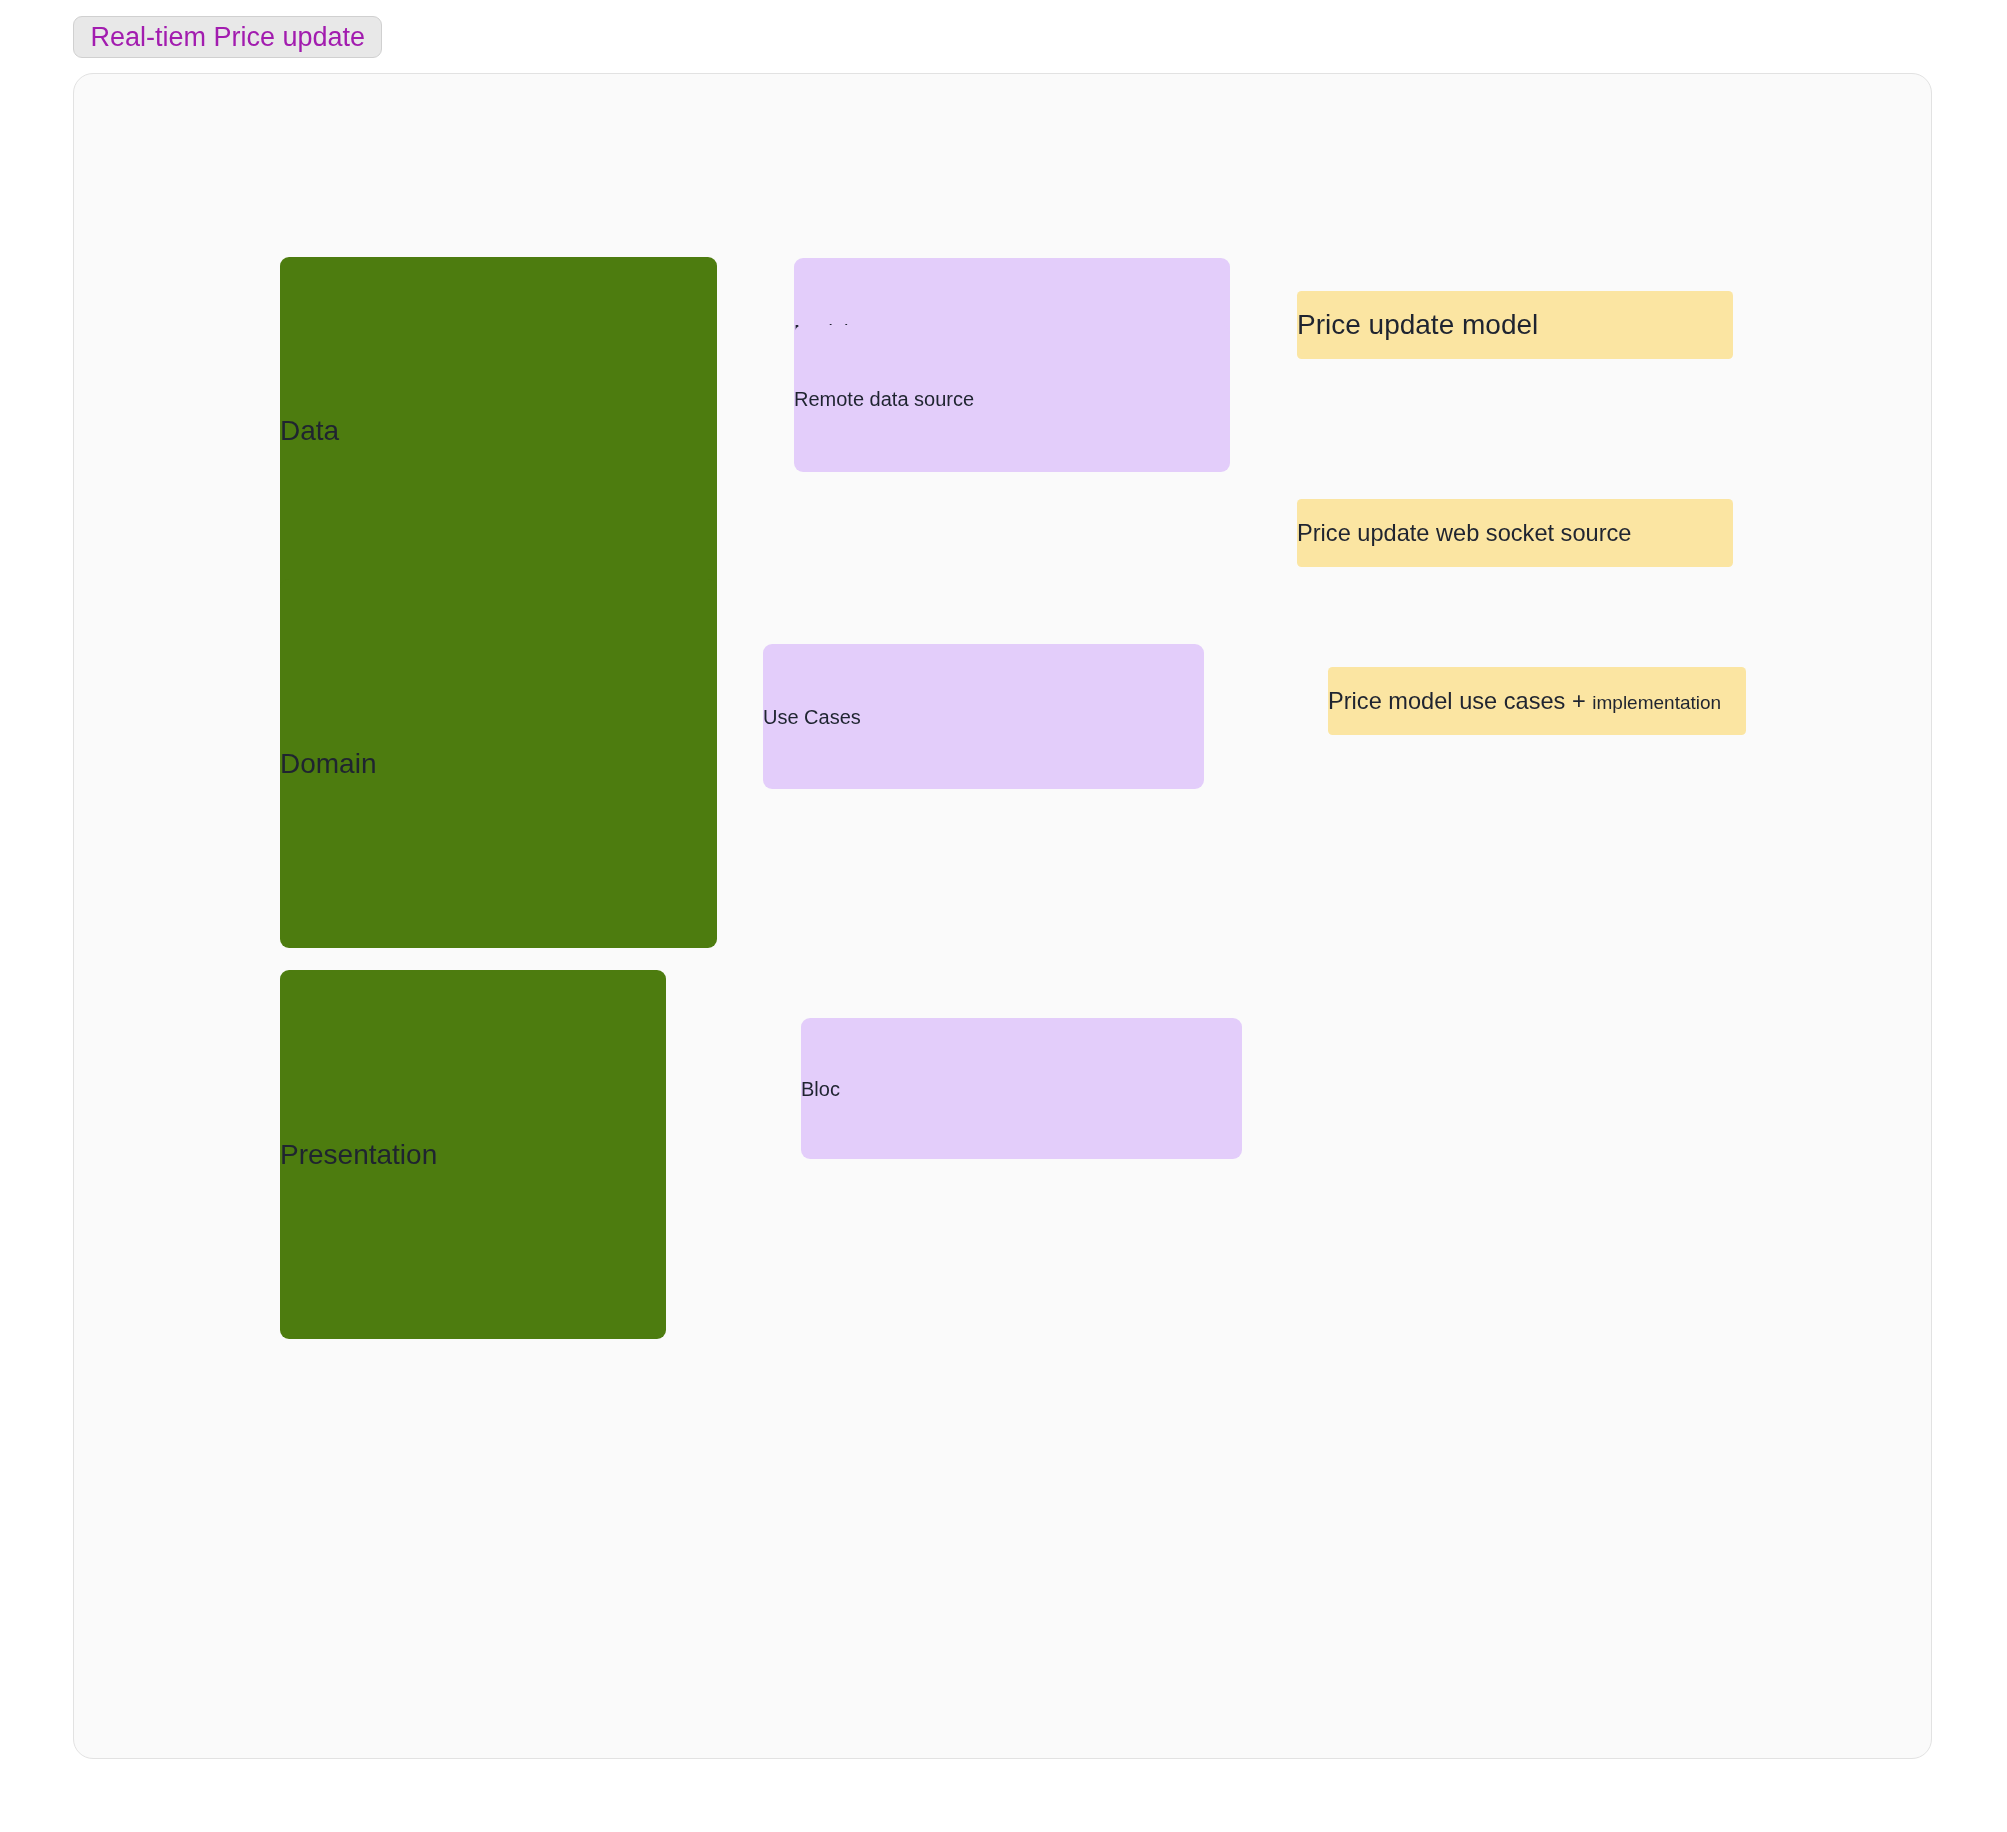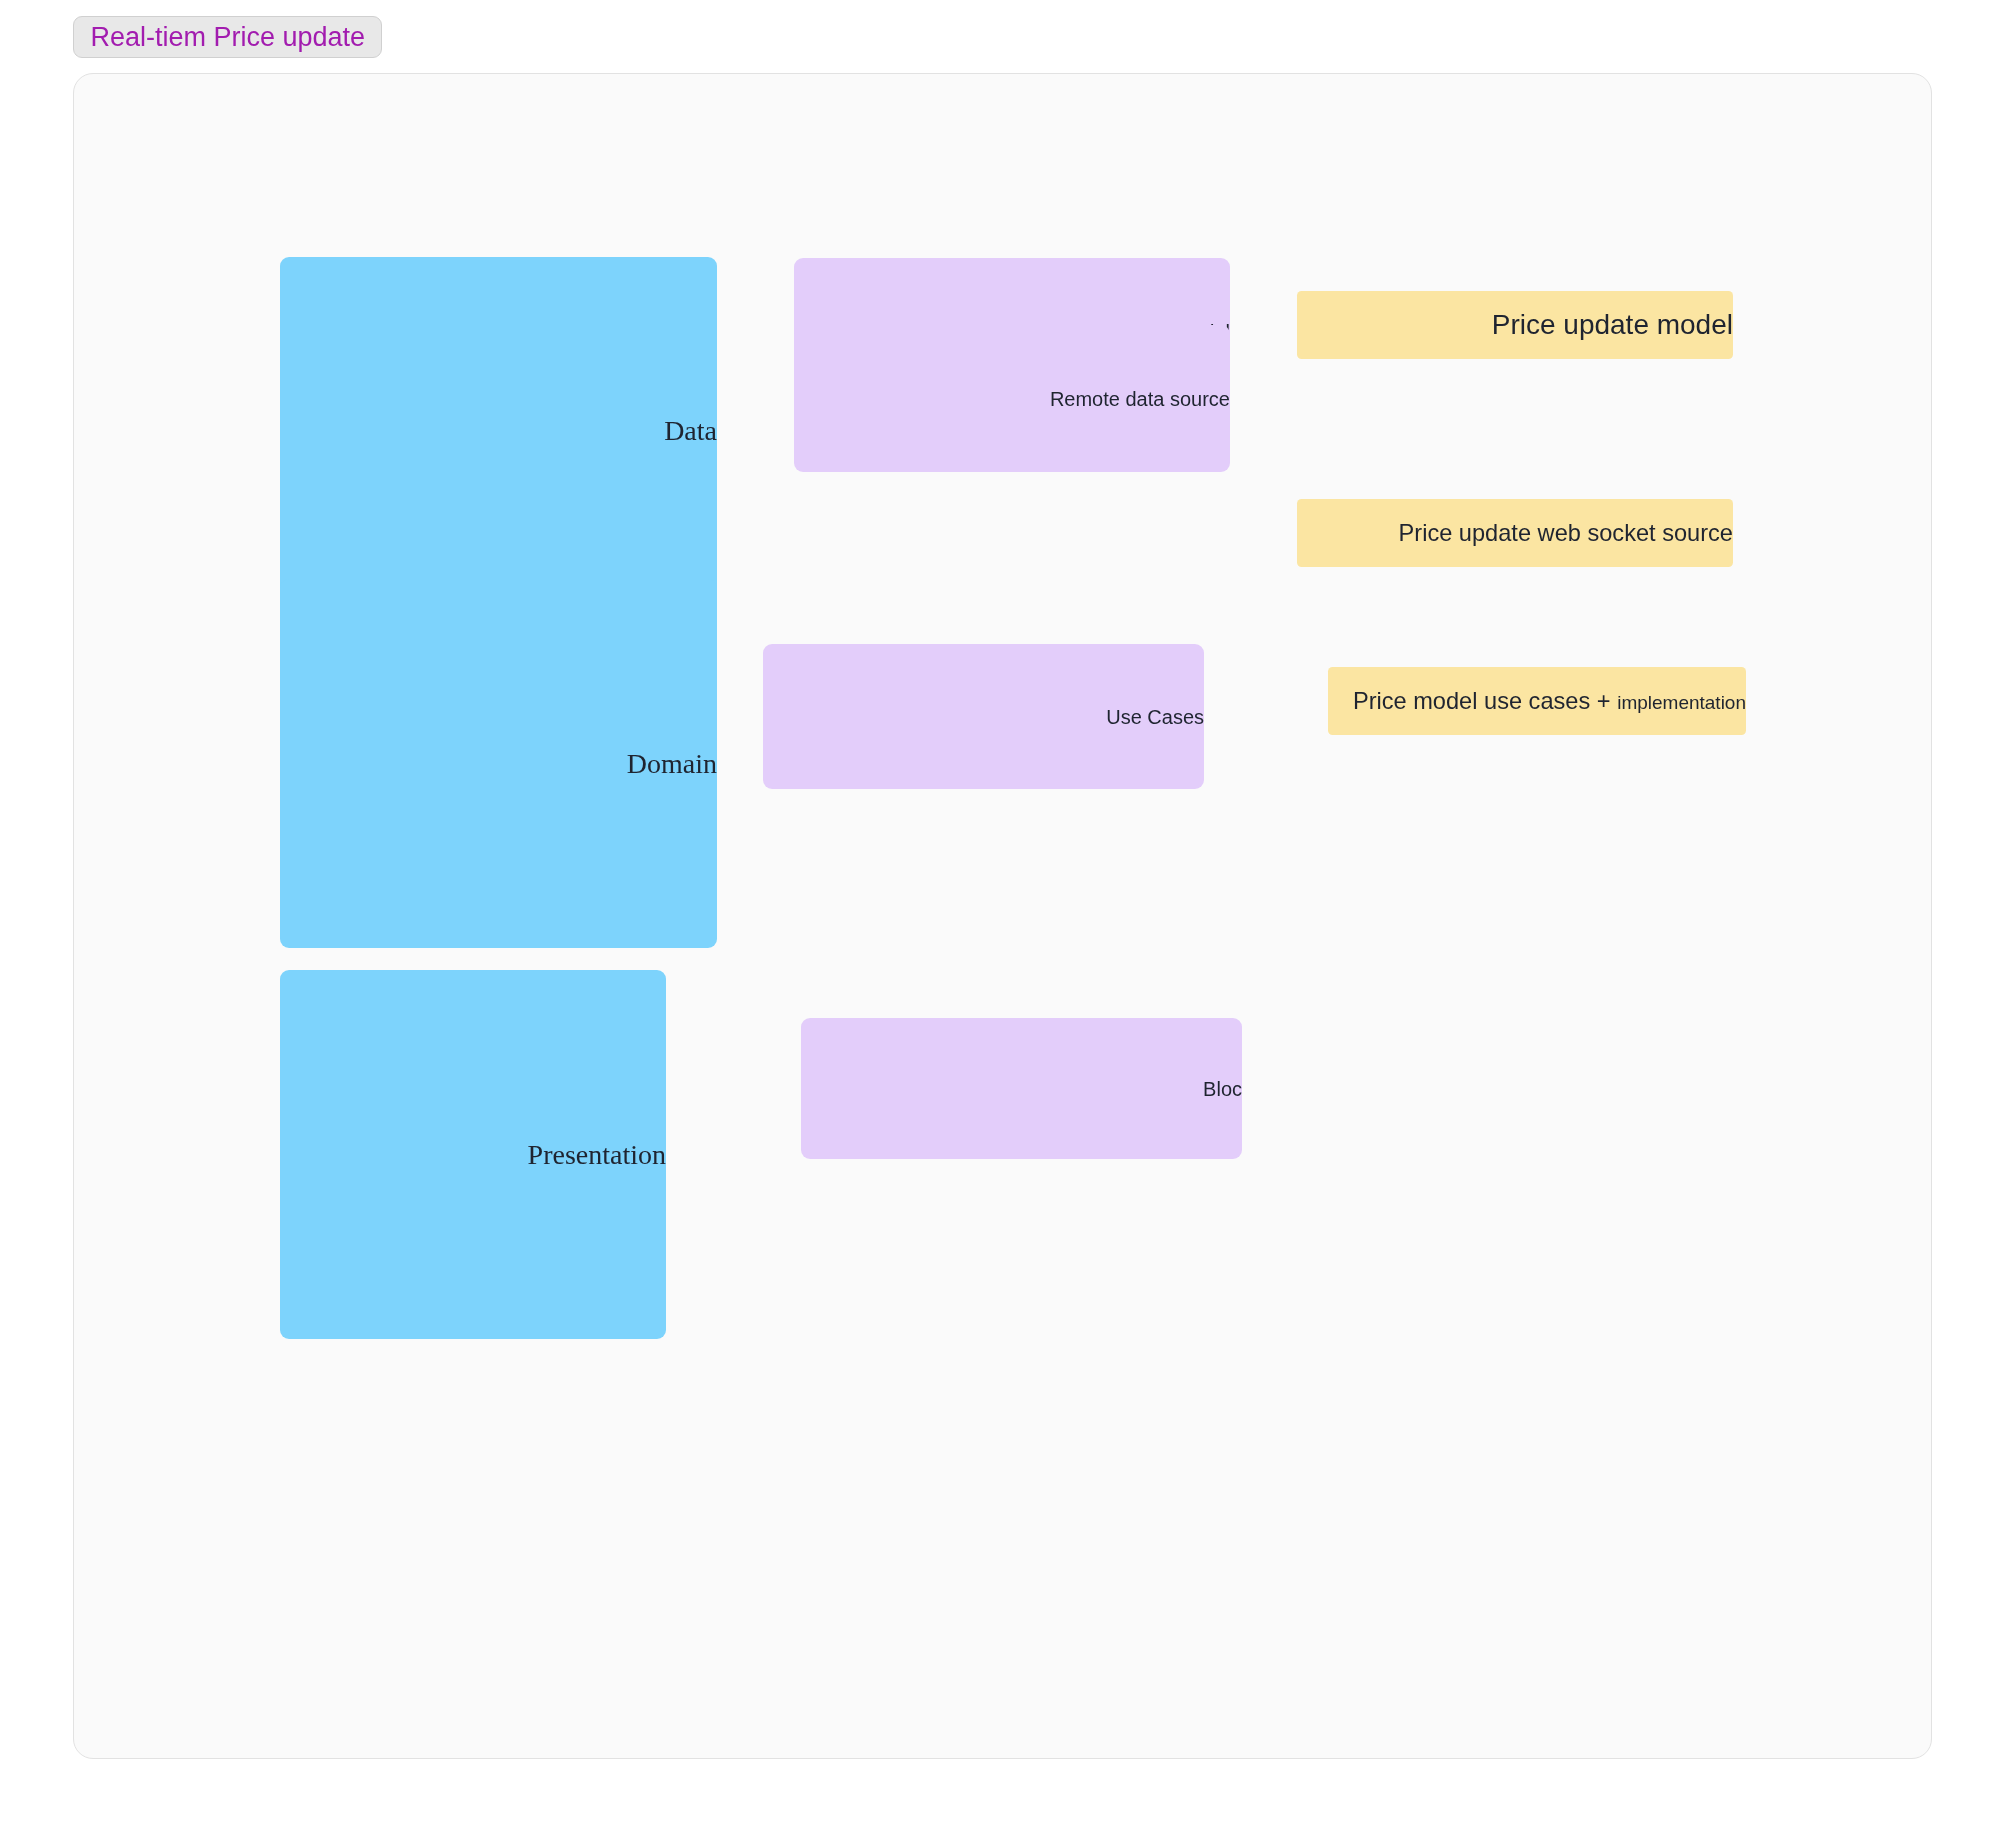--- a/index.html
+++ b/index.html
@@ -47,33 +47,32 @@
     border: 1.4px solid #e2e2e2;
     border-radius: 20px;
     box-sizing: border-box;
   }
 
   
   .node {
     position: absolute;
     display: flex;
     align-items: center;
-    justify-content: flex-end;
+    justify-content: flex-start;
     box-sizing: border-box;
     text-align: center;
   }
   .node .node-label {
     color: #1f2430;
     line-height: 1.2;
   }
 
   .layer-node {
-    background: #7dd3fc;
+    background: #4d7c0f;
     border-radius: 9px;
-    font-family: Liberation Serif, serif;
   }
   .layer-node .node-label { font-size: 28px; }
 
   .component-node {
     background: #e3cdfa;
     border-radius: 9px;
   }
   .component-node .node-label { font-size: 20px; }
 
   .detail-node {

